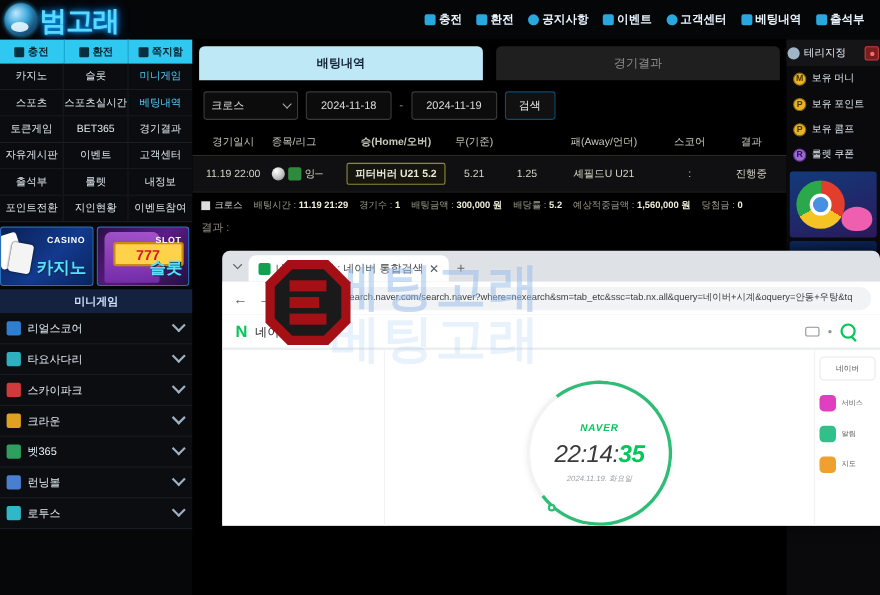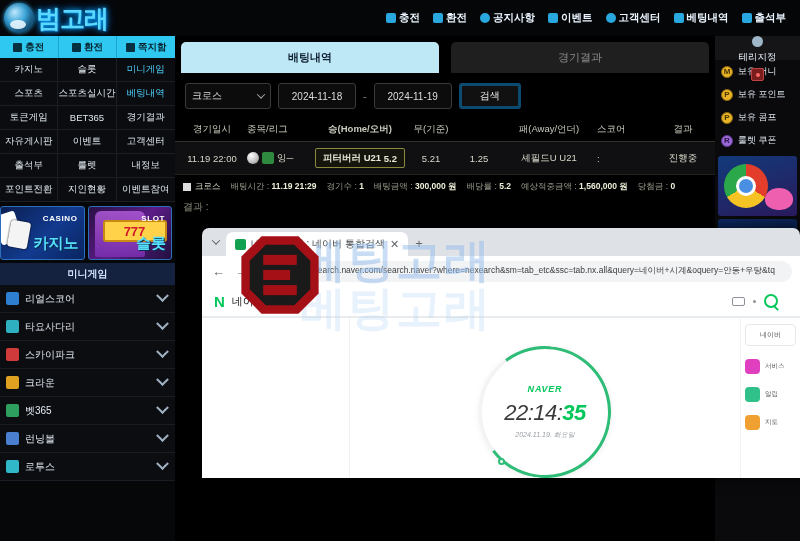--- a/index.html
+++ b/index.html
@@ -101,54 +101,54 @@
   .filterbar { display: flex; align-items: center; gap: 7px; padding: 8px 10px; height: 44px; }
   .sel { width: 86px; height: 26px; background: #0c0c0c; border: 1px solid #3a3a3a;
          border-radius: 3px; color: #ddd; font-size: 10px; display: flex;
          align-items: center; justify-content: space-between; padding: 0 6px; }
   .sel .cv { width: 6px; height: 6px; border-right: 1.6px solid #aaa; border-bottom: 1.6px solid #aaa;
              transform: rotate(45deg) translate(-1px,-1px); }
   .dt { width: 78px; height: 26px; background: #0c0c0c; border: 1px solid #3a3a3a;
         border-radius: 3px; color: #ddd; font-size: 10px; display: flex;
         align-items: center; justify-content: center; }
   .dash { color: #888; font-size: 11px; }
-  .btn-search { width: 62px; height: 26px; background: #111; border: 3px solid #0c4a6e;
+  .btn-search { width: 46px; height: 26px; background: #111; border: 1px solid #0c4a6e;
                 border-radius: 3px; color: #eee; font-size: 10px;
                 display: flex; align-items: center; justify-content: center; }
 
   .thead { display: flex; height: 24px; align-items: center; border-bottom: 1px solid #33332a;
            font-size: 9.5px; color: #c9c9bd; padding: 0 6px; }
   .trow { display: flex; height: 26px; align-items: center; font-size: 9.5px;
           color: #d6d6c8; padding: 16px 6px; background: #101012; }
   .c-date { width: 62px; text-align: center; }
   .c-sport { width: 72px; display: flex; align-items: center; gap: 3px; padding-left: 4px; }
   .c-home { flex: 1; text-align: center; font-weight: bold; }
   .c-draw { width: 52px; text-align: center; }
   .c-hand { width: 44px; text-align: center; }
   .c-away { width: 96px; text-align: center; }
-  .c-score { width: 60px; }
+  .c-score { width: 60px; text-align: center; }
   .c-res { width: 52px; text-align: center; }
   .pick-box { border: 1px solid #8a8a3d; background: #15150e; height: 20px;
               display: flex; align-items: center; justify-content: space-between;
               padding: 0 7px; border-radius: 2px; color: #e8e8d6; }
   .ico-ball { width: 12px; height: 12px; border-radius: 50%;
               background: radial-gradient(circle at 35% 30%, #fff, #bdbdbd 60%, #6d6d6d); flex: none; }
   .ico-flag { width: 12px; height: 12px; background: #2f8a3f; border-radius: 2px; flex: none; }
 
   .sumrow { display: flex; align-items: center; gap: 10px; height: 24px;
             padding: 0 8px; font-size: 8.5px; color: #9b9b8c; border-top: 1px solid #24241c; }
   .sumrow b { color: #efefd9; }
   .sum-cross { display: flex; align-items: center; gap: 4px; color: #cfcfbf; }
   .sq { width: 8px; height: 8px; background: #ddd; flex: none; }
   .resline { padding: 2px 8px; font-size: 10px; color: #8e8e80; }
 
   
   .rightpanel { position: absolute; left: 715px; top: 36px; width: 85px; height: 505px; background: #0a0a0c; }
   .user-row { height: 24px; display: flex; align-items: center; gap: 4px; padding: 0 1px;
-              background: #151517; flex-direction: column; }
+              background: #151517; }
   .user-ico { width: 11px; height: 11px; border-radius: 50%; background: #9fb6c9; flex: none; }
   .user-name { font-size: 9.5px; color: #e6eef7; flex: 1; }
   .user-badge { width: 13px; height: 13px; background: #7a1d1d; border: 1px solid #c24242;
                 border-radius: 2px; flex: none; position: relative; }
   .user-badge::after { content: ""; position: absolute; left: 4px; top: 4px; width: 4px; height: 4px;
                        background: #ff6a6a; border-radius: 50%; }
   .bal-row { height: 23px; display: flex; align-items: center; gap: 5px; padding: 0 6px; }
   .coin { width: 12px; height: 12px; border-radius: 50%; background: #e8b324;
           border: 1px solid #8a6a10; color: #4a3300; font-size: 8px; font-weight: bold;
           display: flex; align-items: center; justify-content: center; flex: none; }

